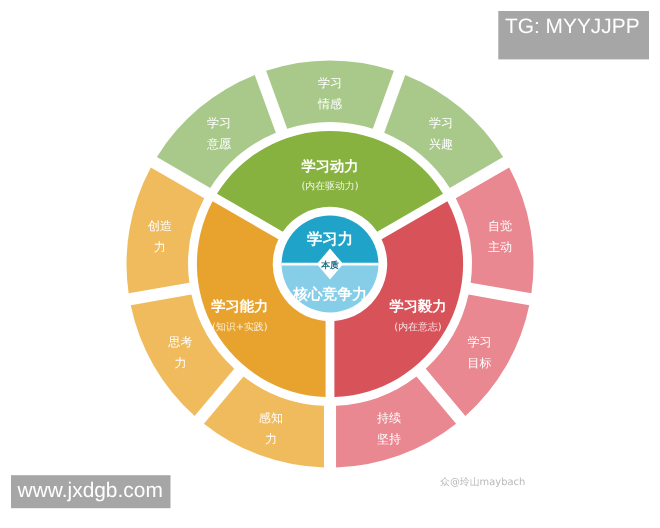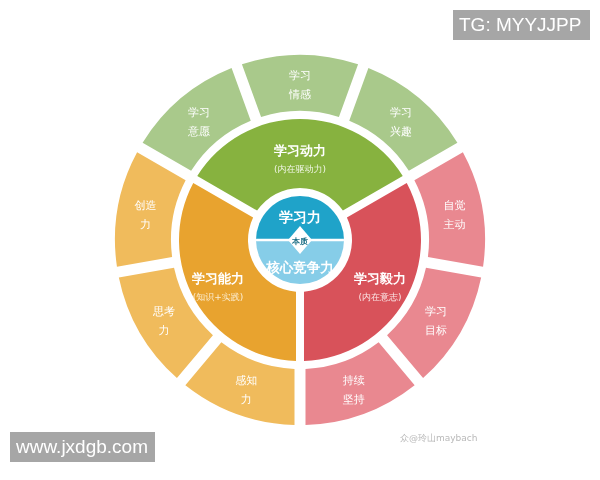--- a/index.html
+++ b/index.html
@@ -1,19 +1,19 @@
 <!DOCTYPE html>
 <html><head>
 <meta charset="utf-8">
 <style>
   html, body { margin:0; padding:0; background:#ffffff; }
   body { width:600px; height:480px; position:relative; overflow:hidden; font-family:"DejaVu Sans", sans-serif; }
   #stage { position:absolute; left:0; top:0; width:600px; height:480px; }
   .wm { position:absolute; background:#a6a6a6; color:#ffffff; font-family:"Liberation Sans", sans-serif; font-size:19px; line-height:30px; padding:0 6px; white-space:nowrap; }
-  #wm-tr { left:453px; top:10px; width:125px; height:30px; }
+  #wm-tr { left:453px; top:10px; width:125px; height:44px; }
   #wm-bl { left:10px; top:432px; width:133px; height:30px; }
   .credit { position:absolute; left:400px; top:432px; font-size:9px; color:#b9b9b9; font-family:"DejaVu Sans", sans-serif; white-space:nowrap; }
   svg text { font-family:"DejaVu Sans", sans-serif; }
 </style>
 </head>
 <body>
 
 <div id="stage">
   <svg id="wheel" width="600" height="480" viewBox="0 0 600 480" xmlns="http://www.w3.org/2000/svg">
     <g id="outer-ring">

